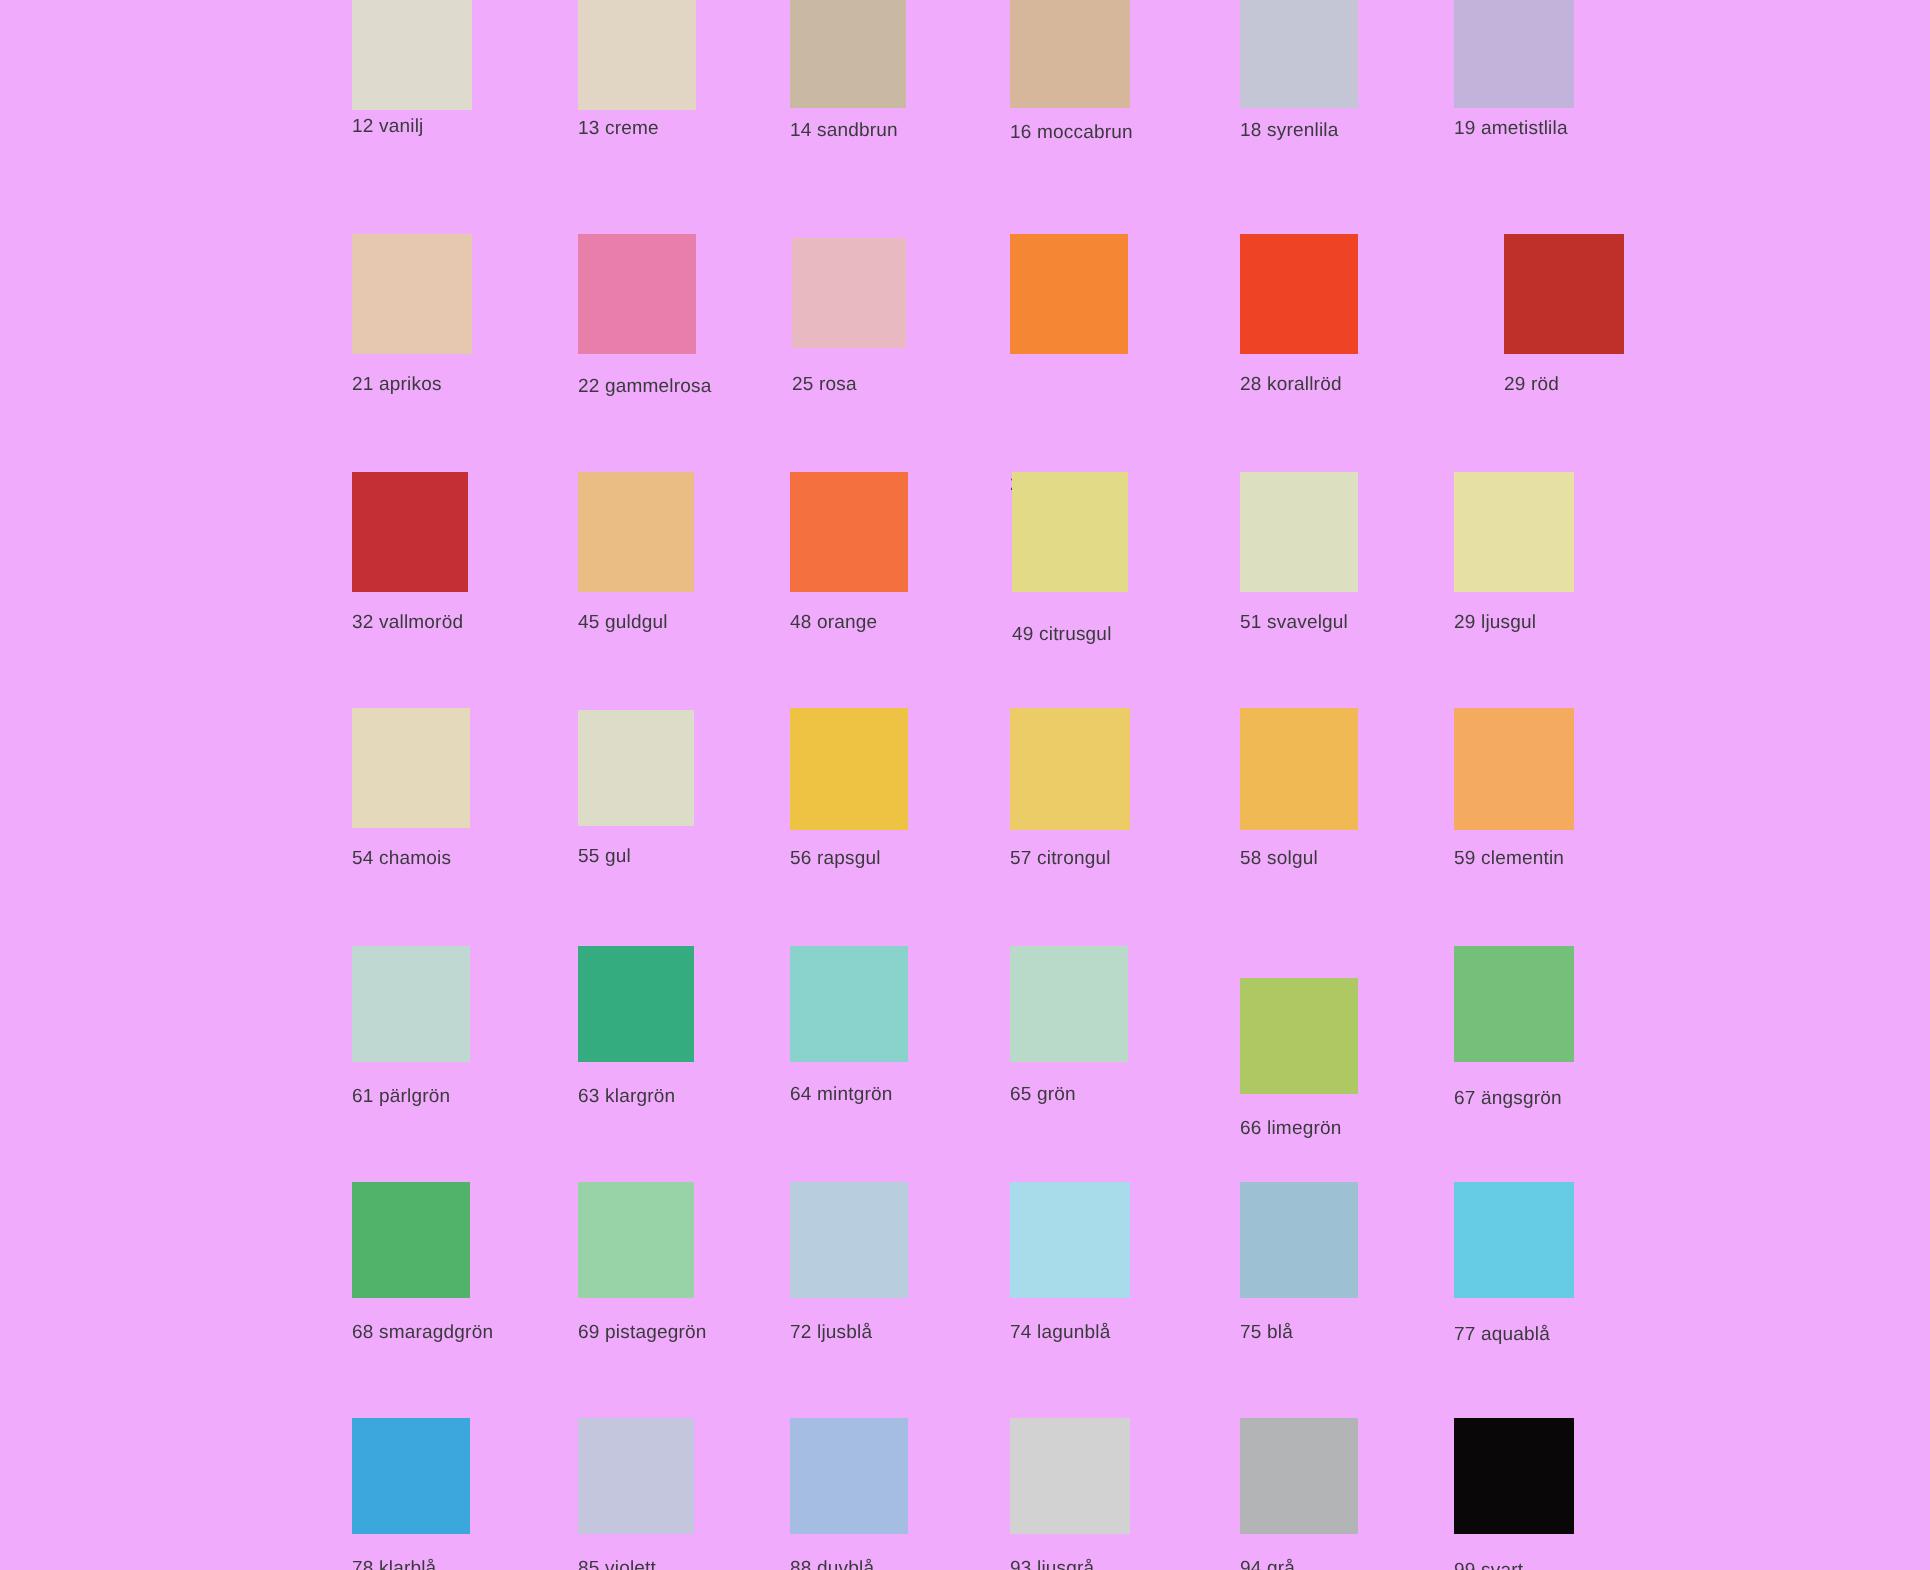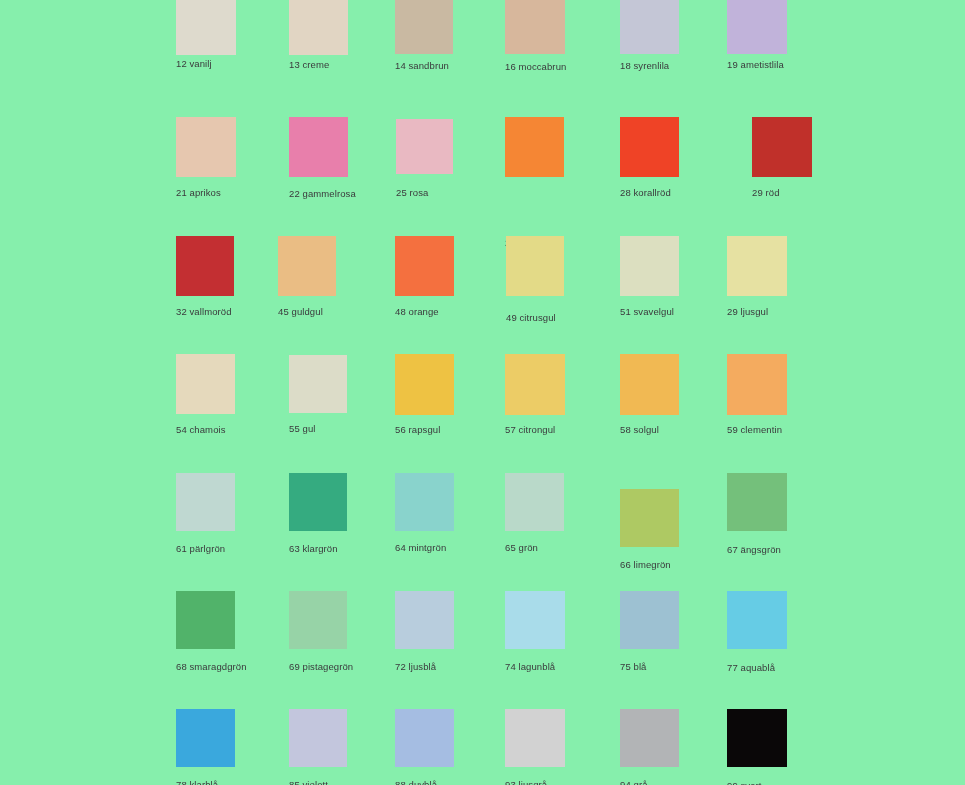--- a/index.html
+++ b/index.html
@@ -34,21 +34,21 @@
     white-space: nowrap;
     font-size: 9.5px;
     line-height: 11px;
     color: #3a3a3c;
     letter-spacing: 0.1px;
   }
 </style>
 </head>
 <body>
 
-<div id="swatch-chart" style="background: #86efac;">
+<div id="swatch-chart" style="background: #f0abfc;">
     <div class="swatch-cell" style="left: 176px; top: -6px; width: 60px; height: 78px;">
       <div class="swatch-chip" title="12 vanilj" style="width: 60px; height: 61px; background: rgb(222, 218, 205);"></div>
       <div class="swatch-label" style="top: 64px; color: rgb(58, 58, 60);">12 vanilj</div>
     </div>
     <div class="swatch-cell" style="left: 289px; top: -6px; width: 59px; height: 79px;">
       <div class="swatch-chip" title="13 creme" style="width: 59px; height: 61px; background: rgb(225, 213, 195);"></div>
       <div class="swatch-label" style="top: 65px; color: rgb(58, 58, 60);">13 creme</div>
     </div>
     <div class="swatch-cell" style="left: 395px; top: -6px; width: 58px; height: 80px;">
       <div class="swatch-chip" title="14 sandbrun" style="width: 58px; height: 60px; background: rgb(201, 185, 162);"></div>
@@ -87,21 +87,21 @@
       <div class="swatch-label" style="top: 70px; color: rgb(58, 58, 60);">28 korallröd</div>
     </div>
     <div class="swatch-cell" style="left: 727px; top: 117px; width: 60px; height: 84px; margin-left: 25px;">
       <div class="swatch-chip" title="29 röd" style="width: 60px; height: 60px; background: rgb(192, 48, 42);"></div>
       <div class="swatch-label" style="top: 70px; color: rgb(58, 58, 60);">29 röd</div>
     </div>
     <div class="swatch-cell" style="left: 176px; top: 236px; width: 58px; height: 84px;">
       <div class="swatch-chip" title="32 vallmoröd" style="width: 58px; height: 60px; background: rgb(195, 47, 50);"></div>
       <div class="swatch-label" style="top: 70px; color: rgb(58, 58, 60);">32 vallmoröd</div>
     </div>
-    <div class="swatch-cell" style="left: 278px; top: 236px; width: 58px; height: 84px;">
+    <div class="swatch-cell" style="left: 289px; top: 236px; width: 58px; height: 84px;">
       <div class="swatch-chip" title="45 guldgul" style="width: 58px; height: 60px; background: rgb(234, 189, 132);"></div>
       <div class="swatch-label" style="top: 70px; color: rgb(58, 58, 60);">45 guldgul</div>
     </div>
     <div class="swatch-cell" style="left: 395px; top: 236px; width: 59px; height: 84px;">
       <div class="swatch-chip" title="48 orange" style="width: 59px; height: 60px; background: rgb(244, 112, 63);"></div>
       <div class="swatch-label" style="top: 70px; color: rgb(58, 58, 60);">48 orange</div>
     </div>
     <div class="swatch-cell" style="left: 506px; top: 236px; width: 58px; height: 84px;">
       <div class="swatch-chip" title="49 citrusgul" style="width: 58px; height: 60px; background: rgb(227, 218, 135);"></div>
       <div class="swatch-label" style="top: 76px; color: rgb(58, 58, 60);">49 citrusgul</div>

